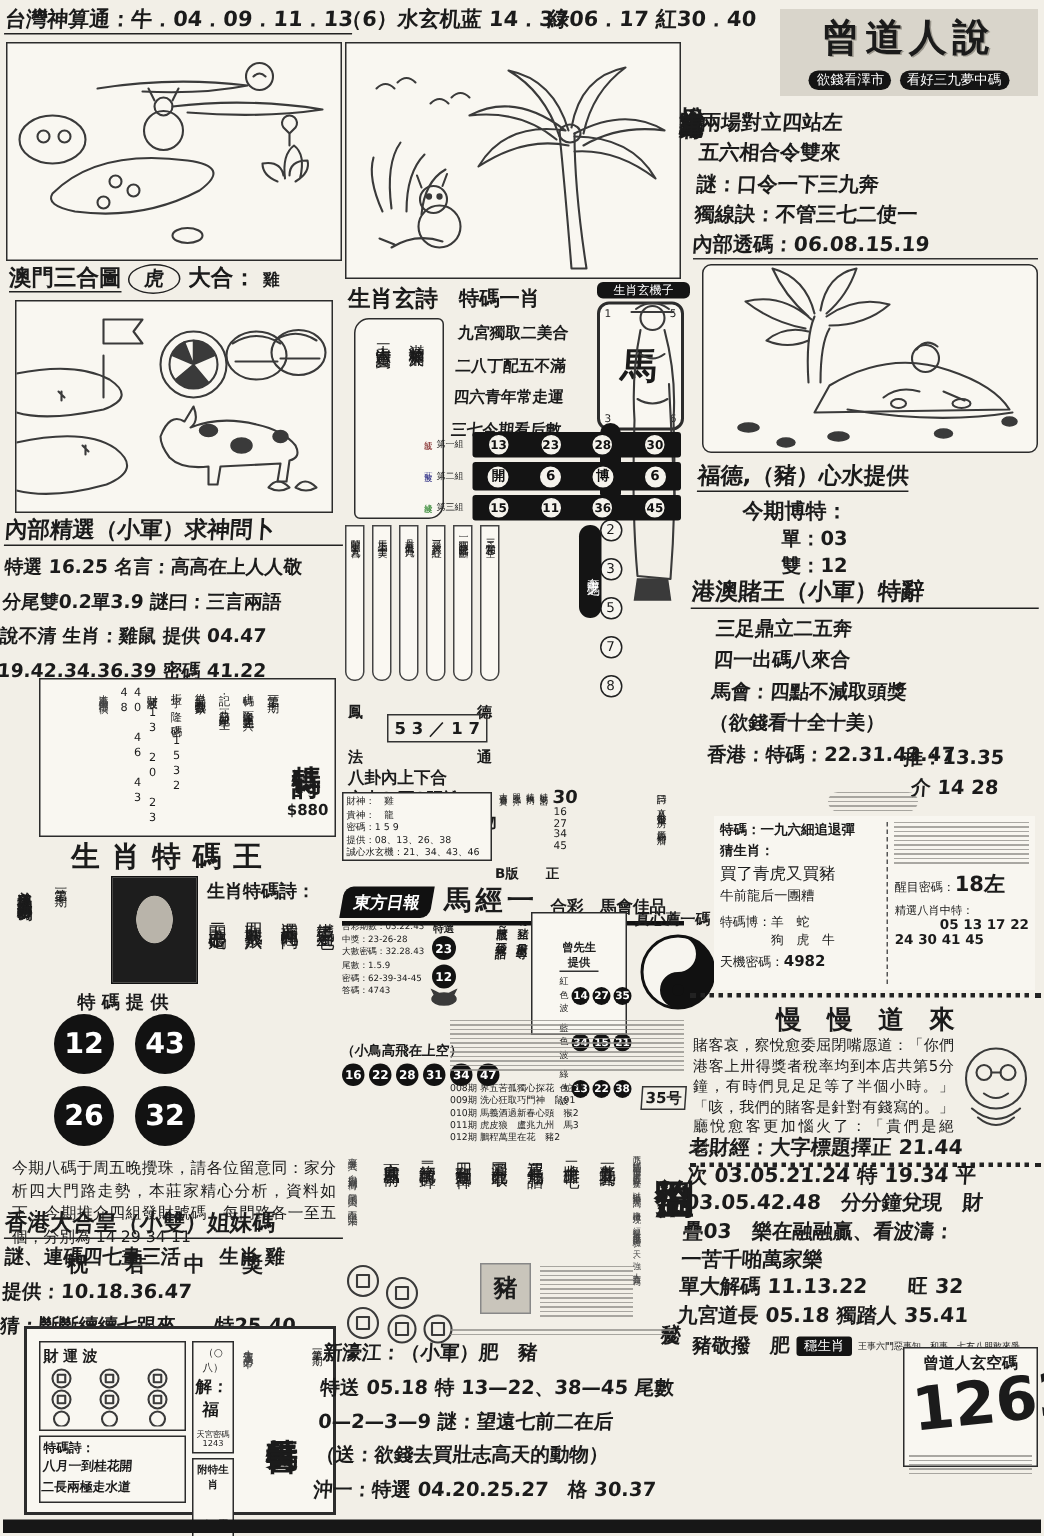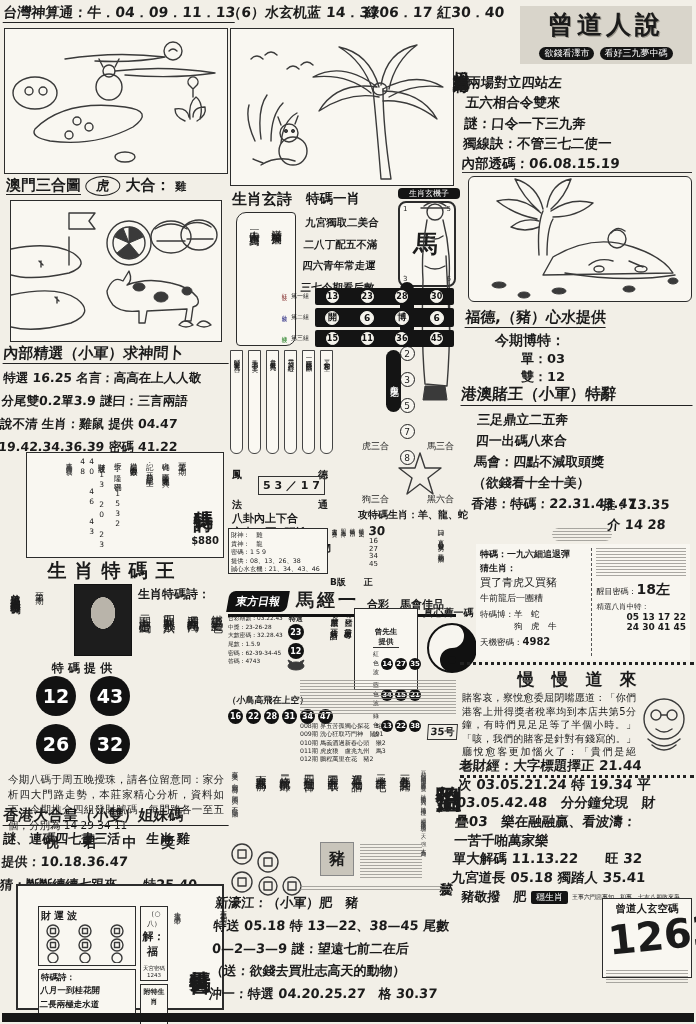--- a/index.html
+++ b/index.html
@@ -134,21 +134,21 @@
   <div class="sec" style="left:4px;top:806px;width:226px">
     <div class="hw uline" style="font-size:15px">香港大合皇（小雙）姐妹碼</div>
     <div class="lines hw" style="font-size:13px;line-height:1.75;margin-top:2px">
 
     <p>謎、連碼四七畫三活　　生肖 雞</p>
         <p>提供：10.18.36.47</p>
         <p>猜：斷斷續續七跟來　　特25.40</p>
       </div>
   </div>
 
-  <div class="sec box" style="left:16px;top:884px;width:208px;height:126px;border-width:2px;display:flex;padding:20px;gap:4px">
+  <div class="sec box" style="left:16px;top:884px;width:208px;height:126px;border-width:2px;display:flex;padding:8px;gap:4px">
     <div style="flex:1;display:flex;flex-direction:column;gap:3px">
       <div class="box" style="flex:1.3;padding:2px">
         <div style="font-size:10px;font-weight:bold;letter-spacing:3px">財運波</div>
         <svg width="92" height="40" viewBox="0 0 92 40">
           <g class="sk">
               <circle cx="12" cy="8" r="6"></circle>
               <circle cx="44" cy="8" r="6"></circle>
               <circle cx="76" cy="8" r="6"></circle>
               <circle cx="12" cy="22" r="6"></circle>
               <circle cx="44" cy="22" r="6"></circle>
@@ -324,30 +324,20 @@
       <span style="position:absolute;right:0;bottom:0">通</span>
     </div>
     <div>
 
     <p style="font-size:11px;font-weight:900;line-height:1.3">八卦內上下合</p>
         <p style="font-size:11px;font-weight:900;line-height:1.3">定中2 至3距離</p>
         <p style="font-size:11px;font-weight:900;line-height:1.3">愛錢買有毒氣的動物</p>
       </div>
   </div>
 
-  <div class="sec" style="left:362px;top:440px;width:128px;height:80px;position:absolute">
-    <span style="position:absolute;left:0;top:0;font-size:9px">虎三合</span>
-    <span style="position:absolute;right:36px;top:0;font-size:9px">馬三合</span>
-    <span style="position:absolute;left:0;bottom:14px;font-size:9px">狗三合</span>
-    <span style="position:absolute;right:36px;bottom:14px;font-size:9px">黑六合</span>
-    <svg style="position:absolute;left:34px;top:10px" width="48" height="48" viewBox="0 0 48 48">
-      <path class="sk" d="M24 3 L29 18 L45 18 L32 28 L37 44 L24 34 L11 44 L16 28 L3 18 L19 18 Z"></path>
-    </svg>
-    <div style="position:absolute;left:-4px;bottom:-2px;font-size:10px;font-weight:bold;white-space:nowrap">攻特碼生肖：羊、龍、蛇</div>
-  </div>
 
   <div class="sec box" style="left:228px;top:528px;width:100px;height:46px;padding:2px">
     <div>
 
     <p style="font-size:6.3px;line-height:1.35;white-space:nowrap">財神：　雞</p>
         <p style="font-size:6.3px;line-height:1.35;white-space:nowrap">貴神：　龍</p>
         <p style="font-size:6.3px;line-height:1.35;white-space:nowrap">密碼：1 5 9</p>
         <p style="font-size:6.3px;line-height:1.35;white-space:nowrap">提供：08、13、26、38</p>
         <p style="font-size:6.3px;line-height:1.35;white-space:nowrap">誠心水玄機：21、34、43、46</p>
       </div>
@@ -589,21 +579,21 @@
         </div>
       <p style="font-size:8.5px;margin-top:4px"><span>特碼博：</span><span>羊　蛇</span></p>
       <p style="font-size:8.5px;margin-left:34px">狗　虎　牛</p>
       <p style="font-size:8.5px;margin-top:3px"><span>天機密碼：</span><span class="hw" style="font-size:10px">4982</span></p>
     </div>
     <div style="flex:1;border-left:1px dashed #555;padding-left:4px">
       <div class="stripes" style="height:30px"></div>
       <p style="font-size:8px;margin-top:3px"><span>醒目密碼：</span><span class="hw" style="font-size:14px">18左</span></p>
       <p style="font-size:7.5px;margin-top:3px">精選八肖中特：</p>
       <p style="font-size:9px;font-weight:bold;text-align:right">05 13 17 22</p>
-      <p style="font-size:9px;font-weight:bold;text-align:right">24 30 41 45</p>
+      <p style="font-size:9px;font-weight:bold;">24 30 41 45</p>
     </div>
   </div>
 
   <div class="sec" style="left:460px;top:662px;width:234px;border-top:3px dotted #222;border-bottom:3px dotted #222;padding:3px 2px">
     <div style="text-align:center;font-size:17px;font-weight:900">慢　慢　道　來</div>
     <svg style="float:right;margin:2px" width="52" height="62" viewBox="0 0 52 62">
       <circle class="sk" cx="26" cy="26" r="20"></circle>
       <circle class="sk" cx="18" cy="22" r="5"></circle>
         <circle class="sk" cx="34" cy="22" r="5"></circle>
         <path class="sk" d="M23 22 l6 0"></path>

